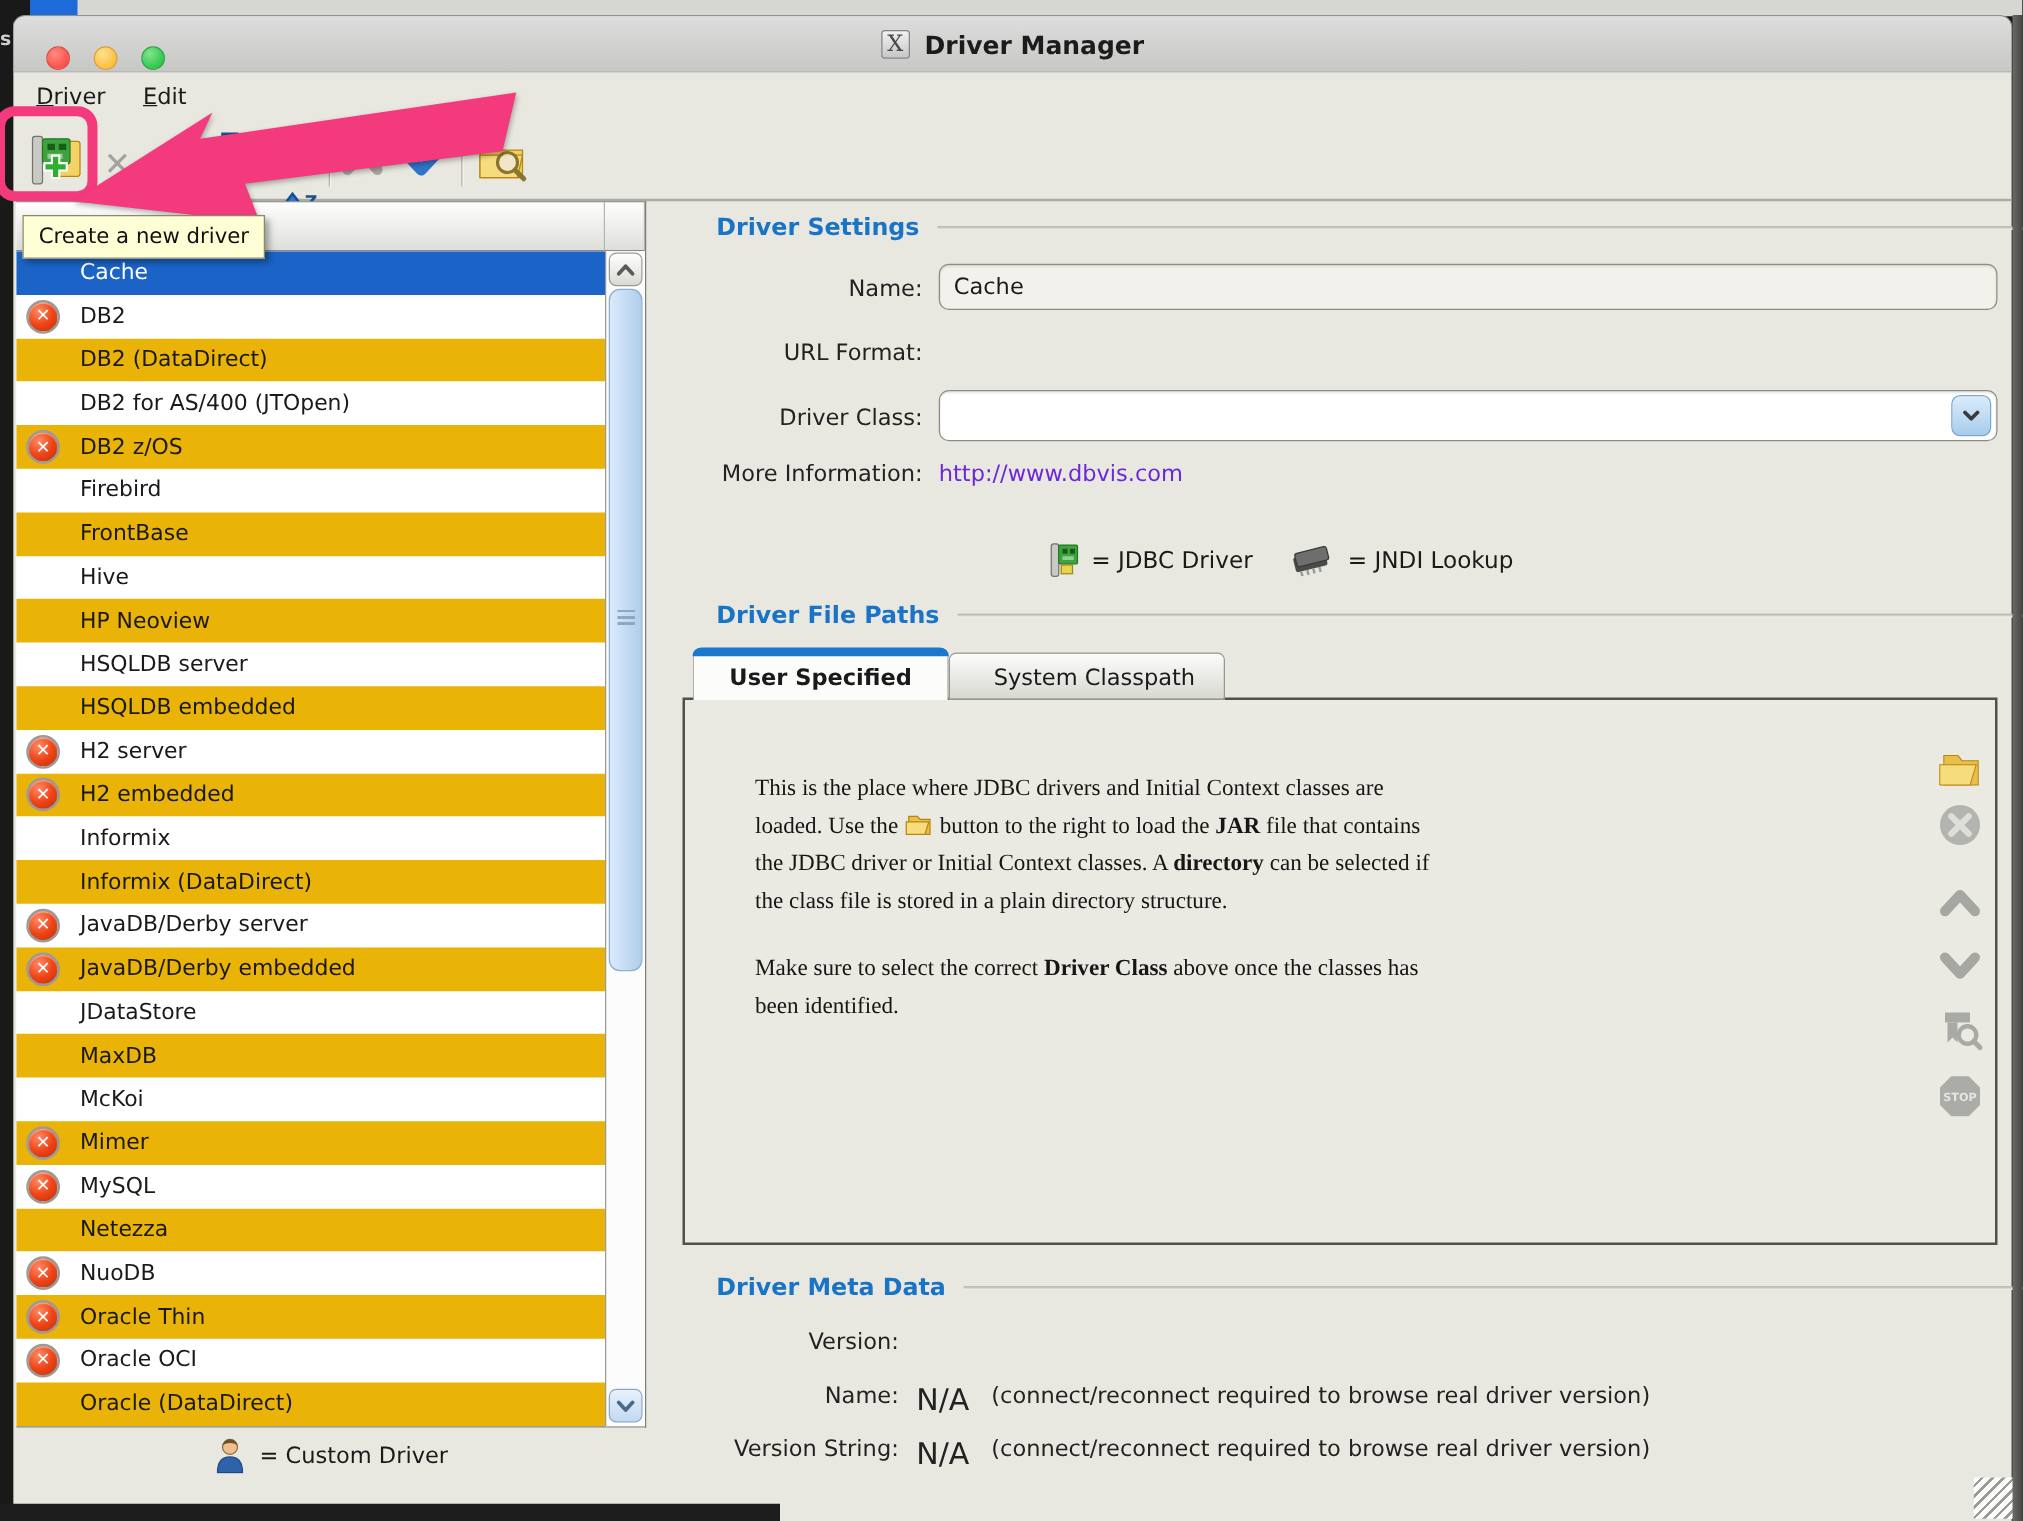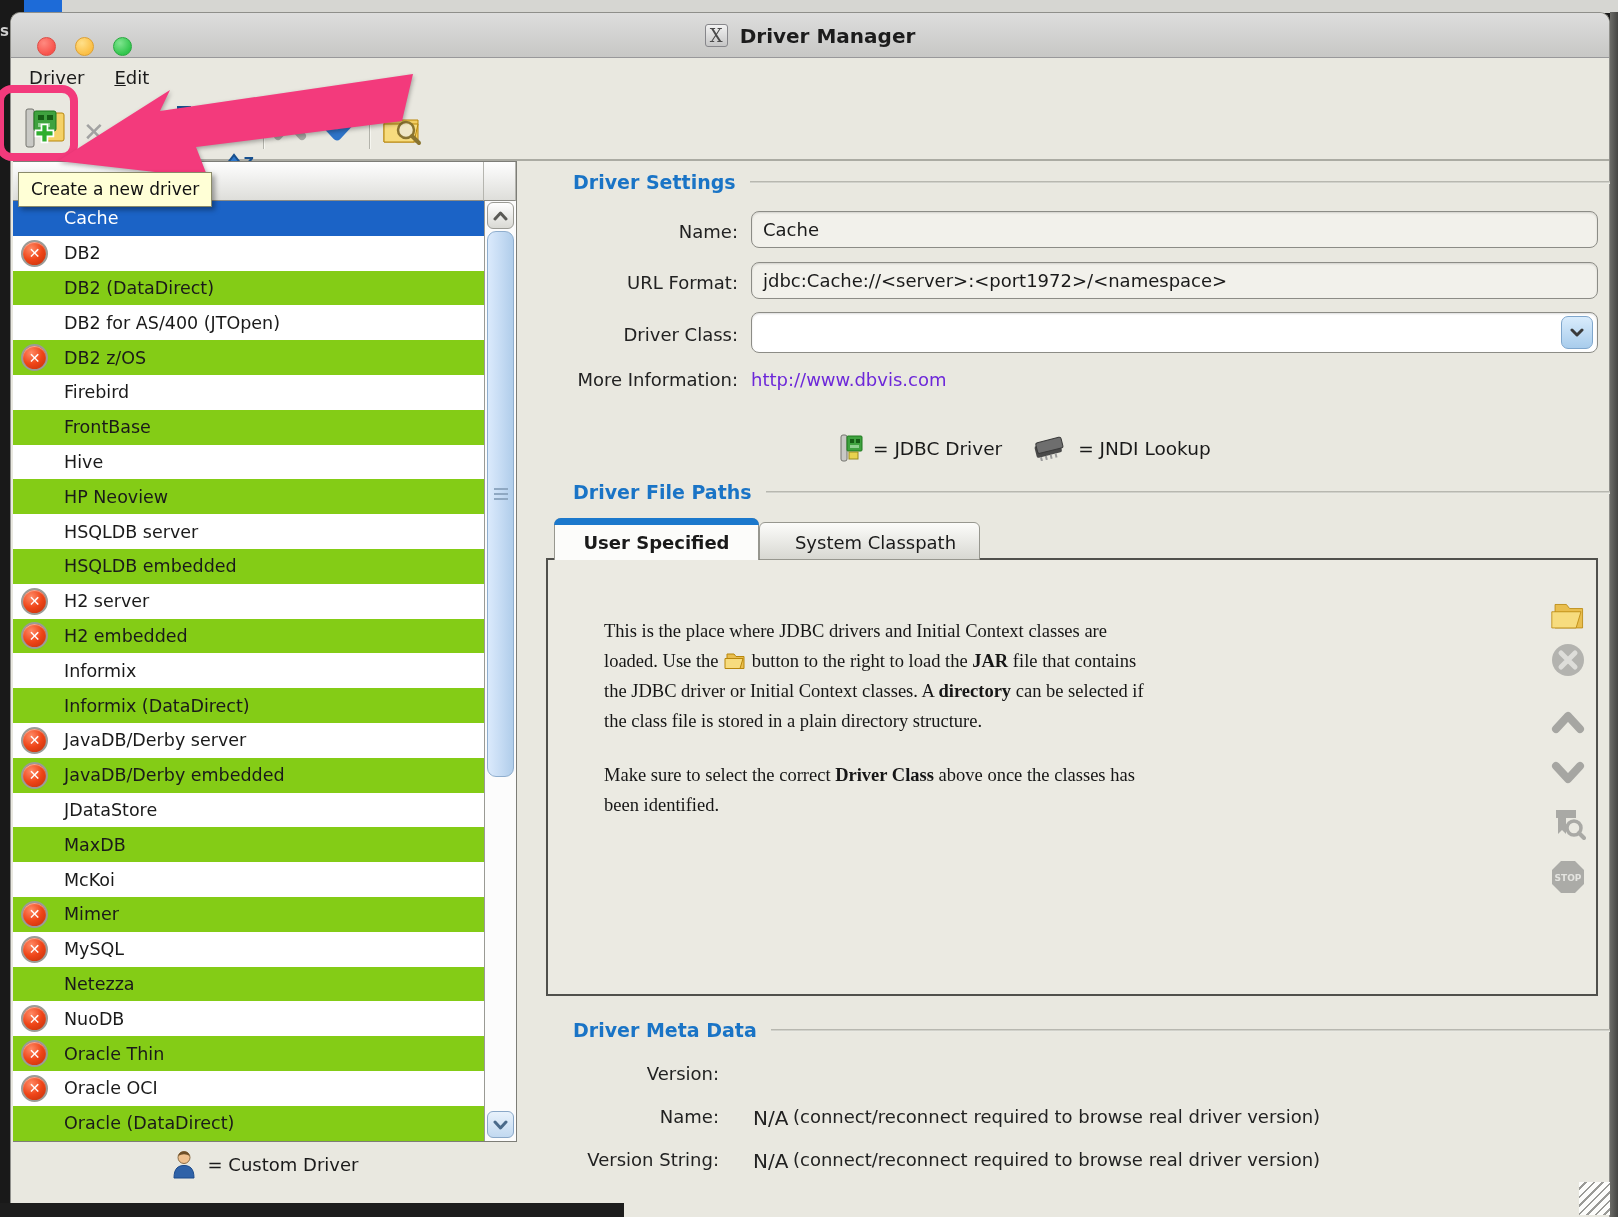--- a/index.html
+++ b/index.html
@@ -48,21 +48,21 @@
   
   .list-panel{position:absolute;left:2px;top:148px;width:504px;height:981px;background:#fff;
               border:1px solid #7d7d77;border-left:none;}
   .list-header{position:absolute;left:0;top:0;width:100%;height:39px;display:flex;}
   .lh-cell{background:linear-gradient(#fefefe,#dededa);border-bottom:1px solid #8b8b85;border-right:1px solid #b5b5af;
            font-size:18px;font-weight:600;color:#3a3a3a;display:flex;align-items:center;padding-left:22px;}
   .lh-main{width:471px;}
   .lh-corner{width:32px;padding-left:0;}
   .rows{position:absolute;left:0;top:39px;width:471px;height:940px;overflow:hidden;}
   .row{height:34.8px;display:flex;align-items:center;padding-left:8px;font-size:17.5px;}
-  .row.alt{background:#84cc16;}
+  .row.alt{background:#eab308;}
   .row.sel{background:#1B63C6;color:#fff;}
   .row .icohold{width:34px;display:flex;align-items:center;justify-content:flex-start;}
   .rowtext{margin-left:9px;white-space:nowrap;}
   .err{width:27px;height:27px;border-radius:50%;border:2px solid #9b9b97;
        background:radial-gradient(circle at 35% 30%,#ff8a66 0%,#ef4518 50%,#bf2e08 100%);
        color:#fff;font-weight:bold;font-size:14px;display:flex;align-items:center;justify-content:center;
        box-shadow:inset 0 1px 1px rgba(255,255,255,.5);}
   
   .vscroll{position:absolute;left:471px;top:39px;width:32px;height:940px;background:#FCFCFC;border-left:1px solid #9a9a94;}
   .sbtn{position:absolute;left:2px;width:27px;height:27px;border:1px solid #9b9b95;border-radius:6px;
@@ -98,21 +98,21 @@
                 border:1px solid #97978f;border-radius:6px 6px 0 0;padding-bottom:6px;padding-left:12px;}
   .tab-panel{position:absolute;left:535px;top:545px;width:1052px;height:438px;border:2px solid #50504c;background:#EBEAE2;z-index:1;}
   .instr{position:absolute;left:56px;top:56px;width:880px;font-size:18.5px;line-height:30px;color:#161616;}
   .instr p{margin:0 0 24px 0;font-family:Liberation Serif, serif;}
   .instr svg{vertical-align:-4px;}
   .side-btns{position:absolute;right:8px;top:36px;width:40px;display:flex;flex-direction:column;align-items:center;}
   .side-btn{margin-bottom:9px;display:flex;align-items:flex-end;justify-content:center;width:36px;height:36px;}
 
   
   .mlabel{position:absolute;left:510px;width:198px;text-align:right;font-size:18px;color:#222;}
-  .mval{position:absolute;left:742px;font-size:20px;color:#222;white-space:nowrap;}
+  .mval{position:absolute;left:722px;font-size:24px;color:#222;white-space:nowrap;}
   .mnote{position:absolute;left:782px;font-size:18px;color:#222;white-space:nowrap;}
 
   .resize-grip{position:absolute;left:1568px;top:1169px;width:33px;height:33px;background:#fdfdfb;
      background-image:repeating-linear-gradient(135deg,transparent 0 4px,#9a9a96 4px 6px);}
   u{text-decoration:underline;}
 </style>
 </head>
 <body>
 
 <div id="screen">
@@ -360,23 +360,20 @@
 
     <div class="sect" style="left:530px;top:158px;">
       <span class="t">Driver Settings</span>
         <span class="rule"></span>
     </div>
     <div class="rlabel" style="top:208px;">Name:</div>
     <div class="field" style="top:198px;">
         <span>Cache</span>
       </div>
     <div class="rlabel" style="top:259px;">URL Format:</div>
-    <div class="field" style="top:249px;">
-        <span>jdbc:Cache://&lt;server&gt;:&lt;port1972&gt;/&lt;namespace&gt;</span>
-      </div>
     <div class="rlabel" style="top:311px;">Driver Class:</div>
     <div class="field combo" style="top:299px;">
       <span></span>
       <div class="combo-btn">
         <svg width="14" height="9" viewBox="0 0 14 9">
           <path d="M2 2 L7 7 L12 2" fill="none" stroke="#3a3a3a" stroke-width="3" stroke-linecap="round" stroke-linejoin="round"></path>
           </svg>
       </div>
     </div>
     <div class="rlabel" style="top:356px;">More Information:</div>

